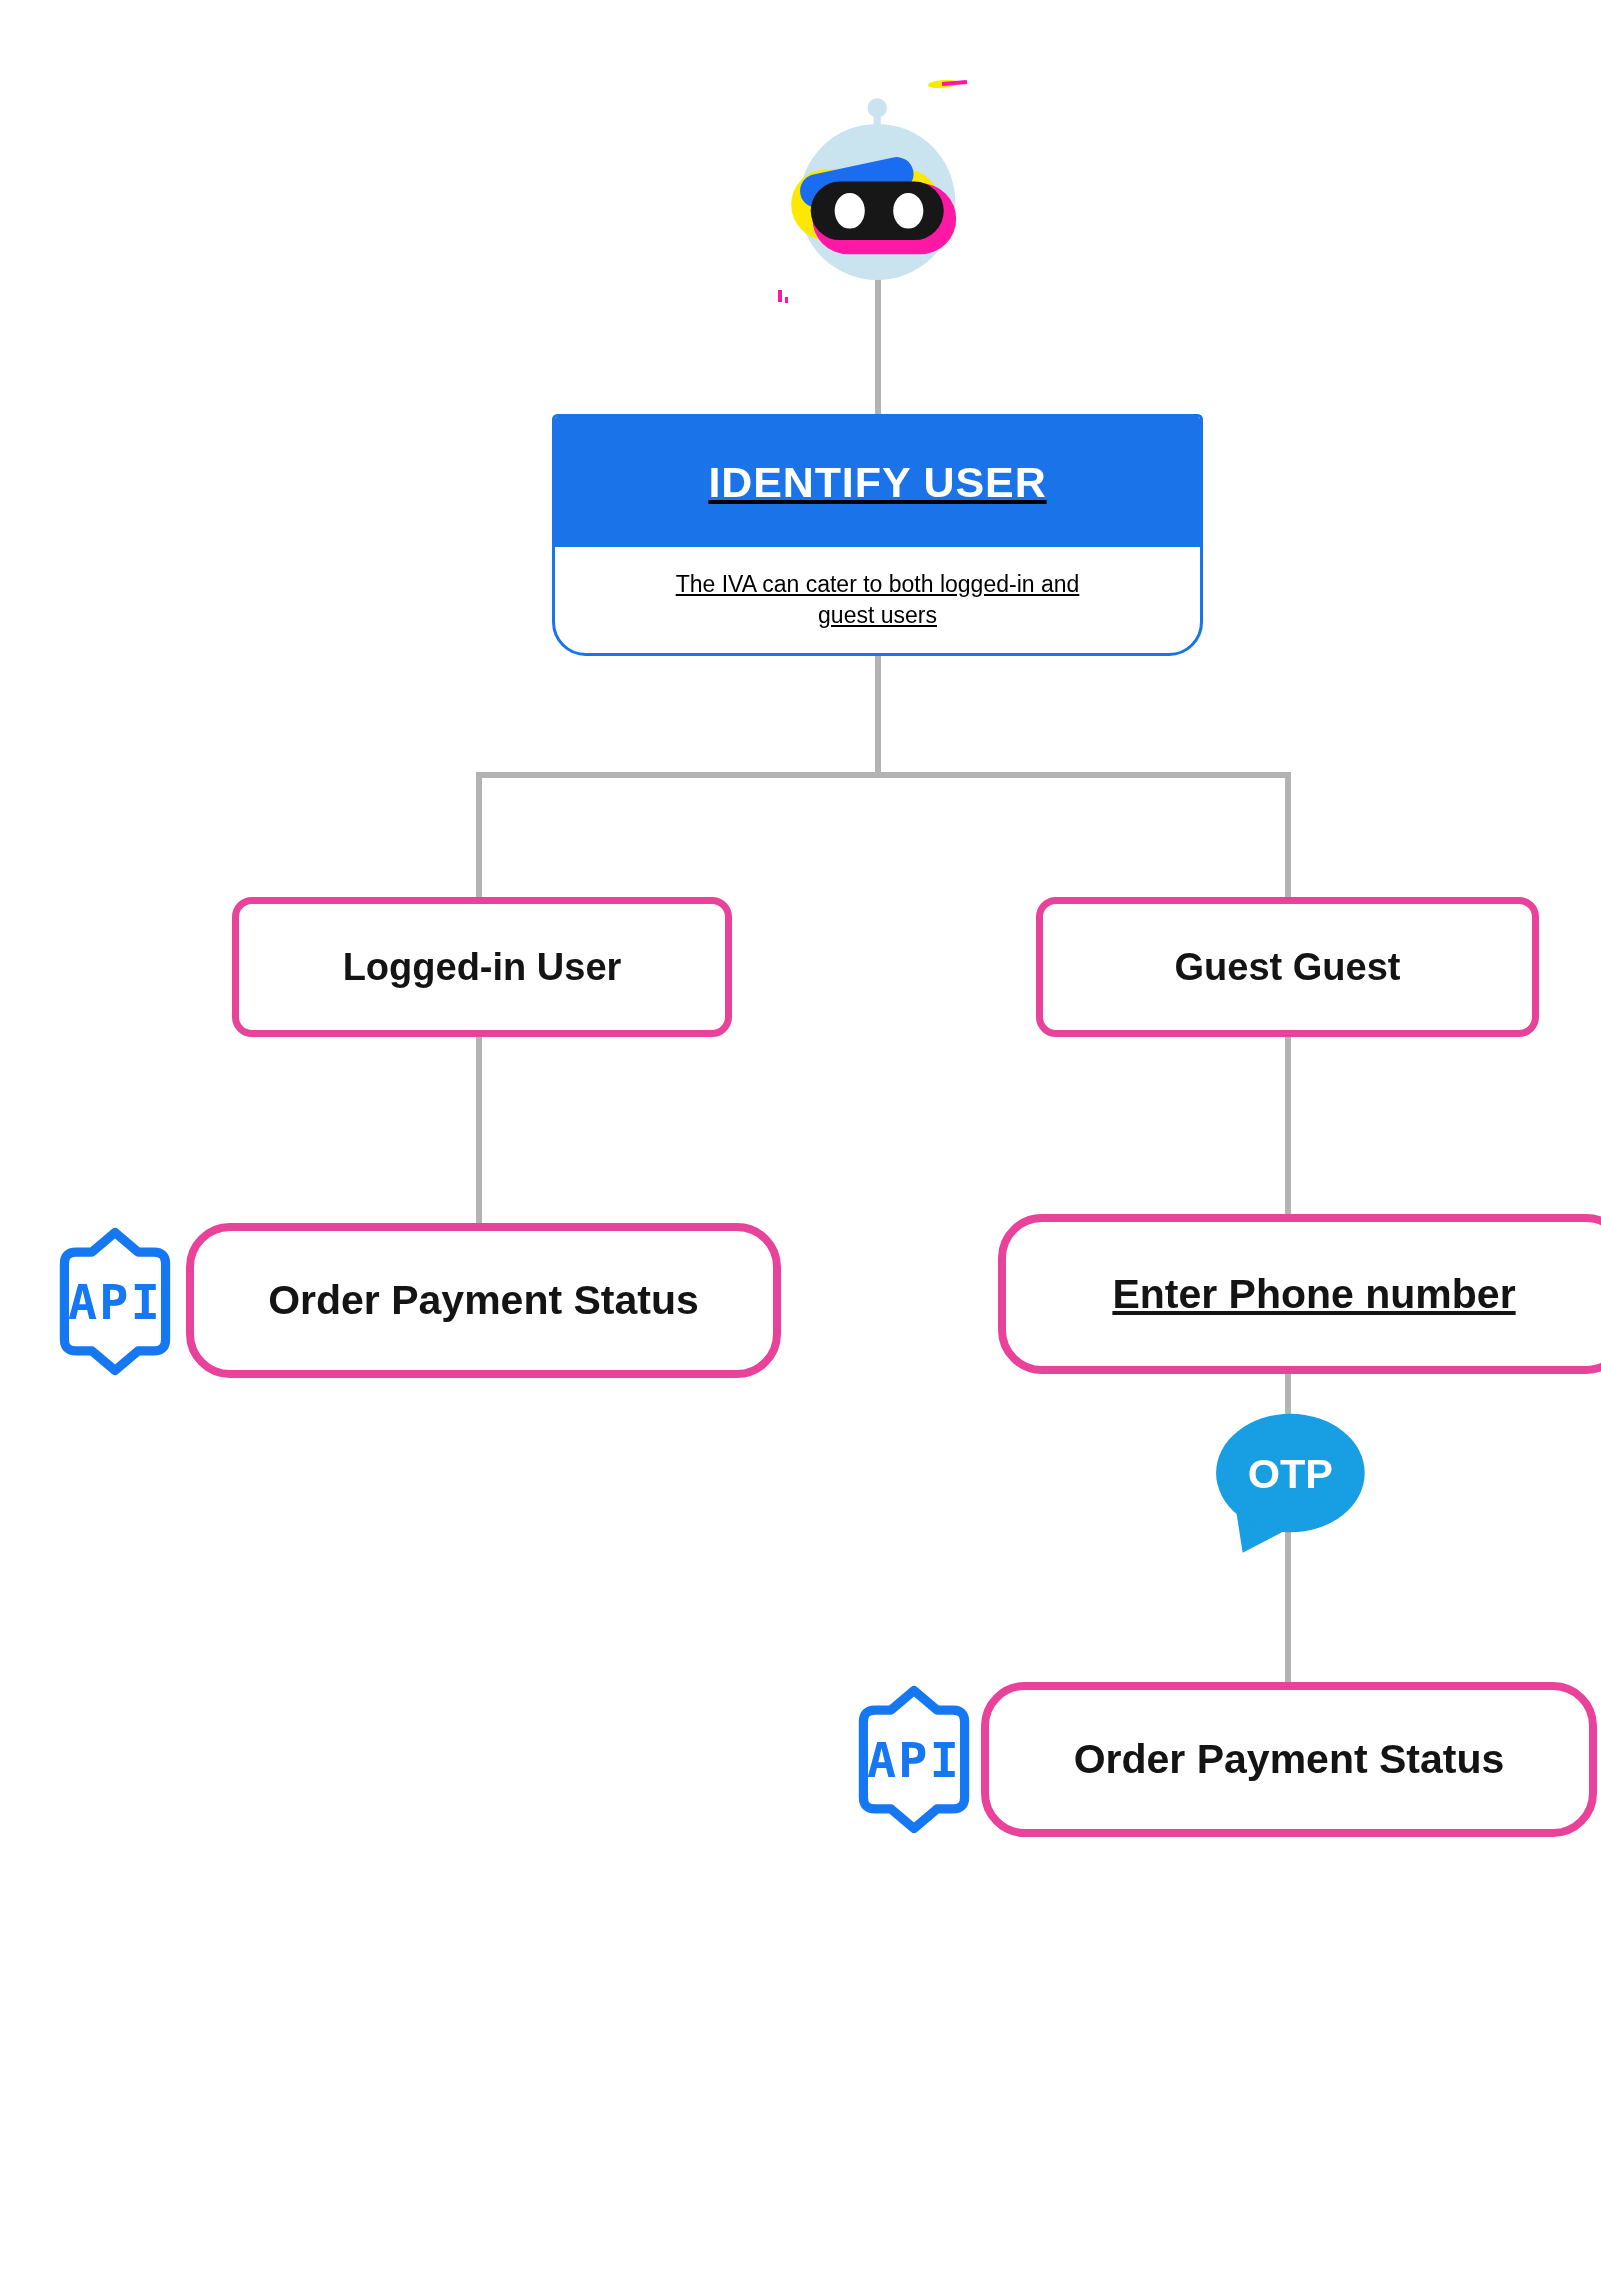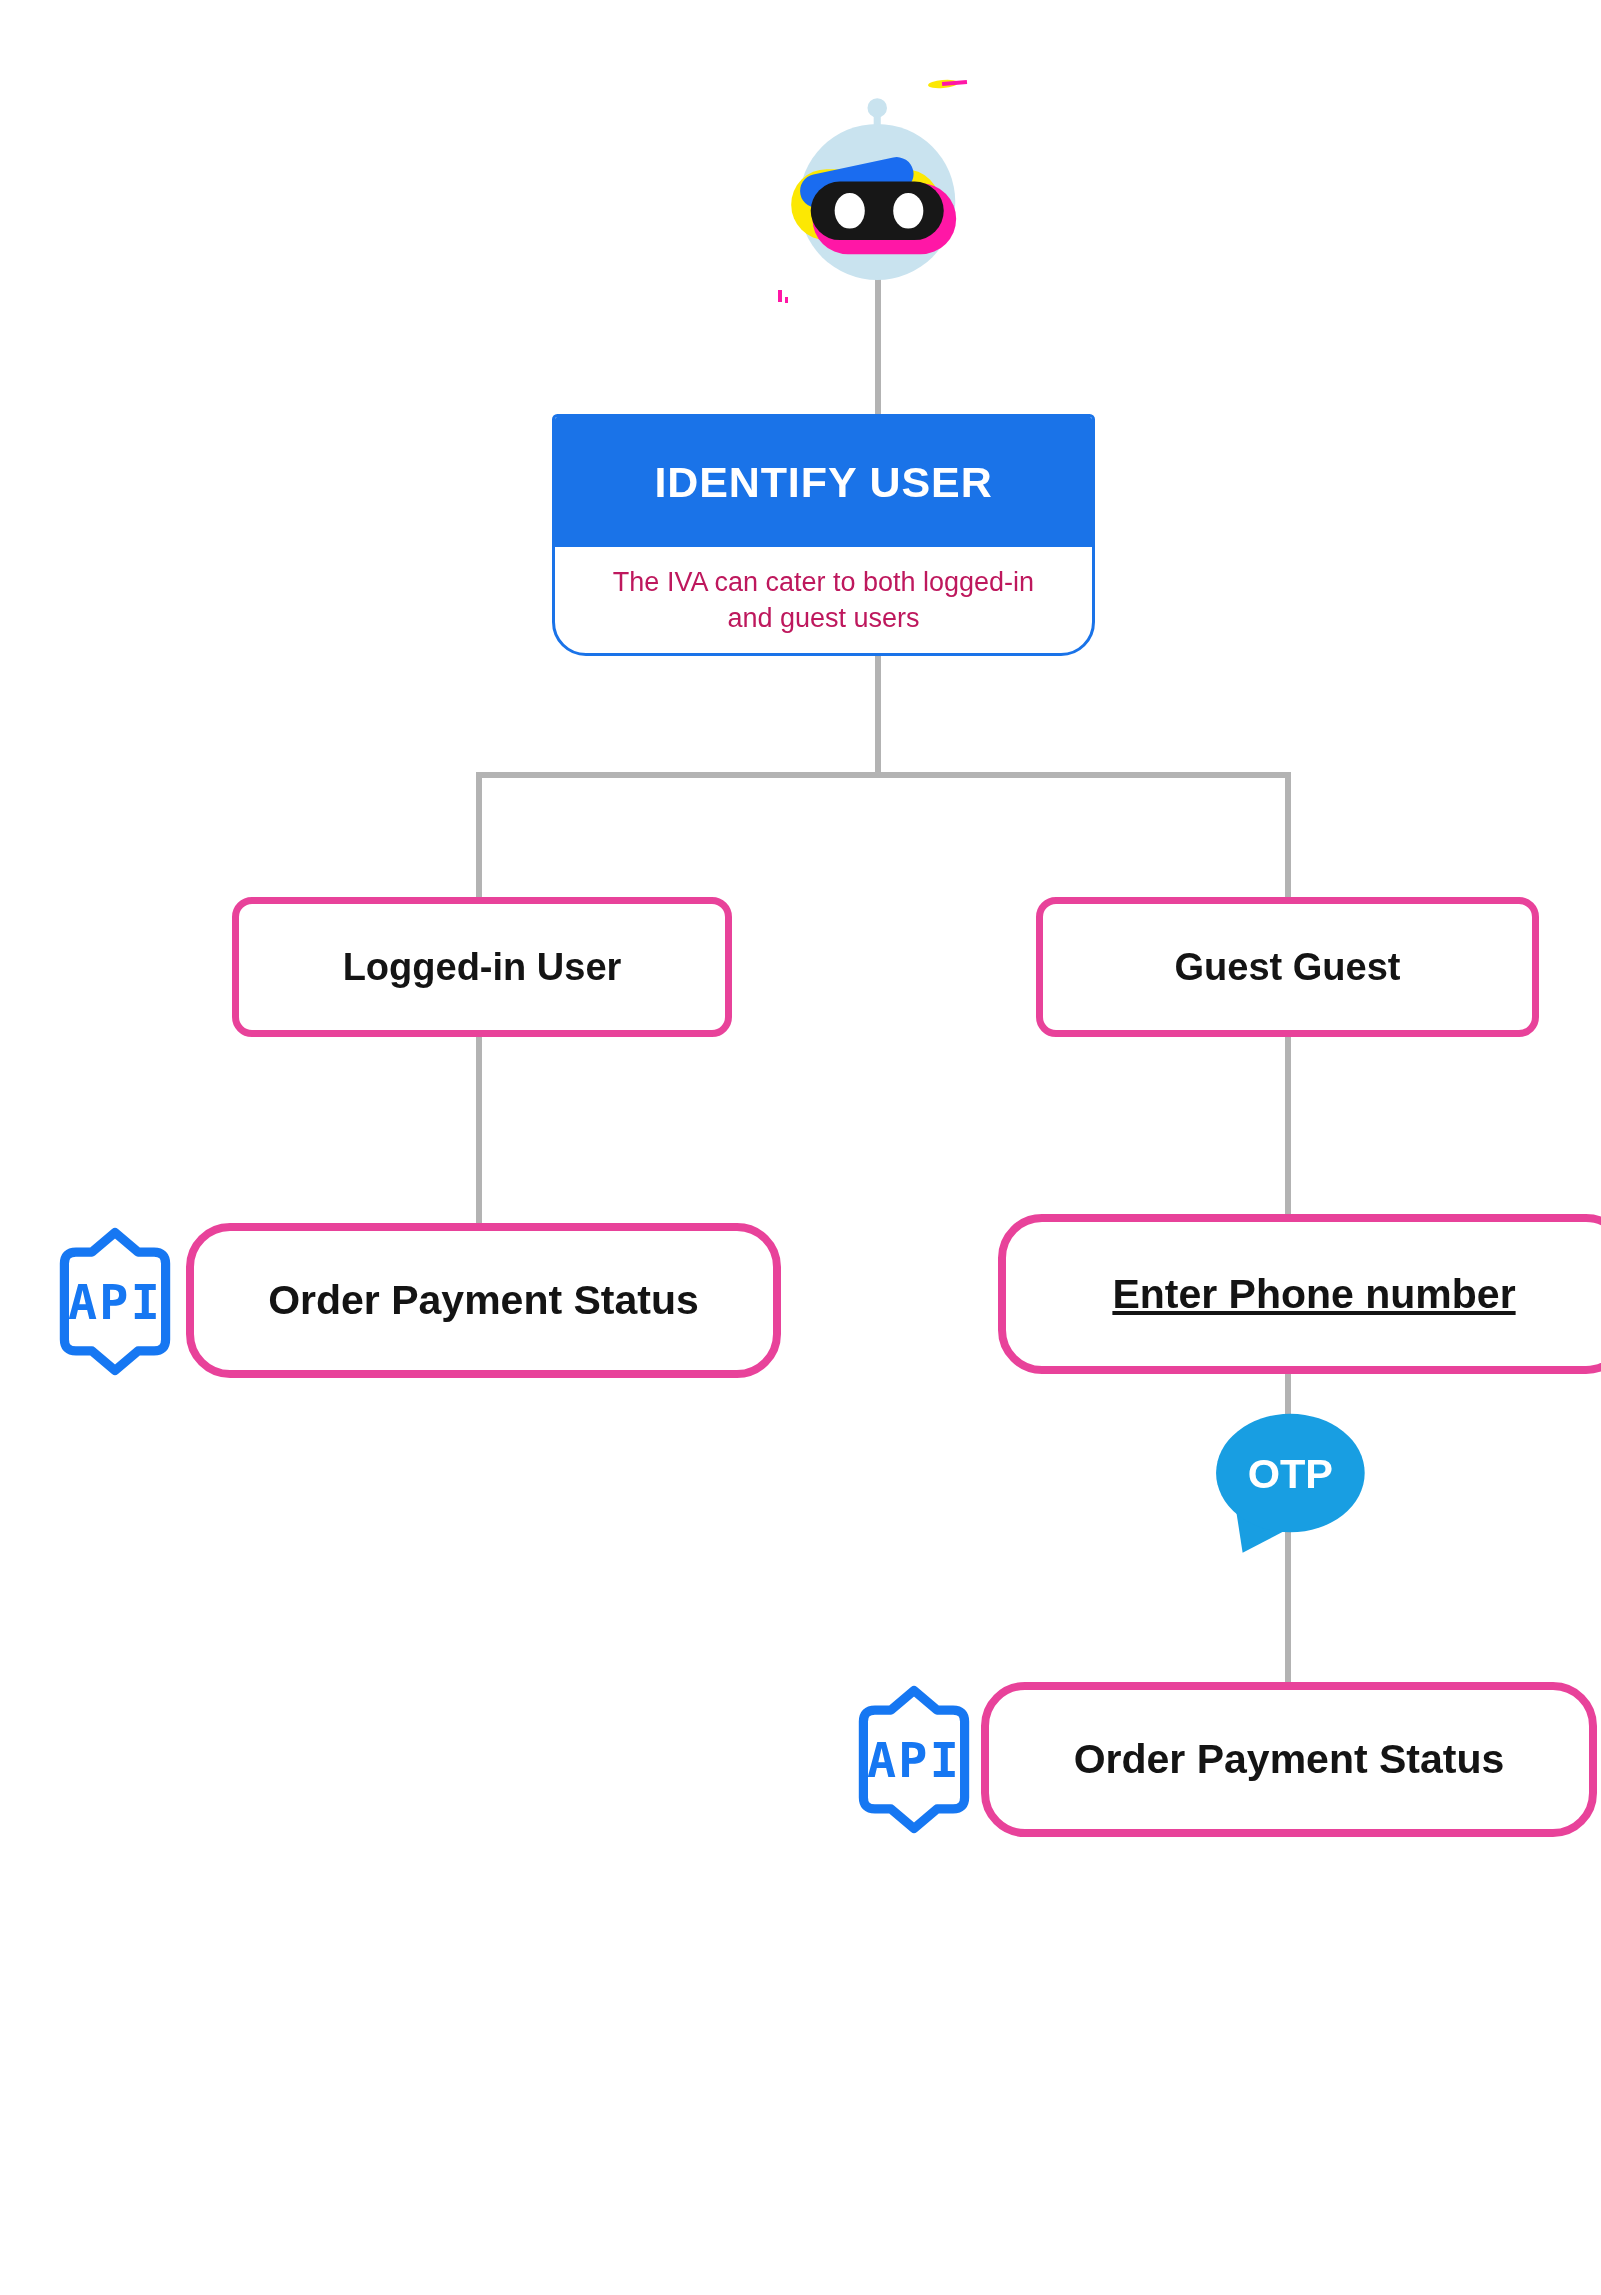--- a/index.html
+++ b/index.html
@@ -6,31 +6,31 @@
   .canvas{
     position:relative;width:1602px;height:2295px;background:#ffffff;overflow:hidden;
     font-family:"Liberation Sans", sans-serif;
   }
   
   .conn{position:absolute;background:#b3b3b3;}
   .conn.v{width:6.2px;}
   .conn.h{height:6.2px;}
   
   .root-box{
-    position:absolute;left:552px;top:414px;width:543px;height:242px;
+    position:absolute;left:552px;top:414px;width:651px;height:242px;
     box-sizing:border-box;border:3.5px solid #1a73e8;border-radius:5.3px 5.3px 34px 34px;
-    background:#ffffff;display:flex;flex-direction:column;overflow:hidden;
+    background:#ffffff;display:flex;flex-direction:column;overflow:hidden;text-decoration:underline;
   }
   .root-head{
     height:130px;background:#1a73e8;color:#ffffff;display:flex;align-items:center;justify-content:center;
     font-size:43px;font-weight:bold;letter-spacing:0.9px;flex:0 0 auto;
   }
   .root-body{
     flex:1;display:flex;align-items:center;justify-content:center;text-align:center;
-    color:#be185d;font-size:27px;line-height:1.35;
+    color:#000000;font-size:23px;line-height:1.35;
   }
   .root-body span{display:block;max-width:435px;}
   
   .pill{
     position:absolute;box-sizing:border-box;background:#ffffff;border:7px solid #e8429a;
     border-radius:41px;display:flex;align-items:center;justify-content:center;
     color:#141414;font-weight:bold;text-align:center;
   }
   .pill.small{font-size:38px;border-radius:20px;}
   .pill.big{font-size:41px;border-width:8px;border-radius:44px;}

